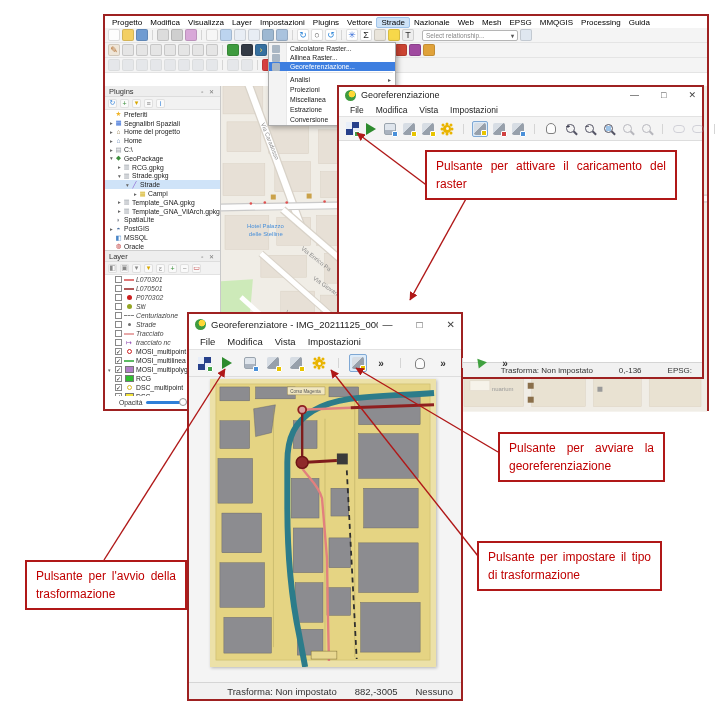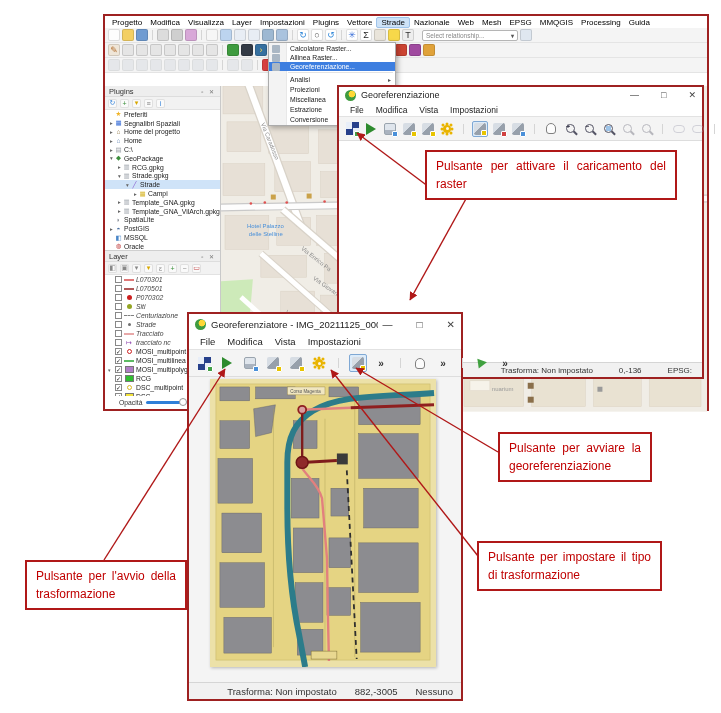--- a/index.html
+++ b/index.html
@@ -102,21 +102,21 @@
   .ic-magrect::before{content:"";position:absolute;inset:1px;background:#9cc3e8}
   .magglyph{position:absolute;font-size:7px;font-weight:bold;color:#445;left:4px;top:2px;font-style:normal}
   .ic-link{width:12px;height:8px;border:1.5px solid #99a;border-radius:4px}
   .ic-chev{font-size:10px;color:#333;font-weight:bold}
   .ic-run{width:0;height:0;border-left:9px solid #3fa03f;border-top:5px solid transparent;border-bottom:5px solid transparent;transform:rotate(-8deg)}
   .badge{position:absolute;right:0;bottom:0;width:6px;height:6px;border:1px solid #fff;border-radius:1px}
 
   
   .callout{position:absolute;background:#fff;border:2px solid #b01818;color:#c00000;font-size:12px;line-height:1.5;padding:5px 9px;text-align:justify;z-index:80}
   #co-a{left:425px;top:150px;width:252px}
-  #co-b{left:498px;top:432px;width:154px}
+  #co-b{left:498px;top:432px;width:167px}
   #co-c{left:477px;top:541px;width:185px}
   #co-d{left:25px;top:560px;width:162px}
   #arrows{position:absolute;left:0;top:0;width:721px;height:713px;z-index:75;pointer-events:none}
 </style>
 </head>
 <body>
 
 <div class="win" id="mainwin">
   <div id="mainbar">
       <span>Progetto</span>

